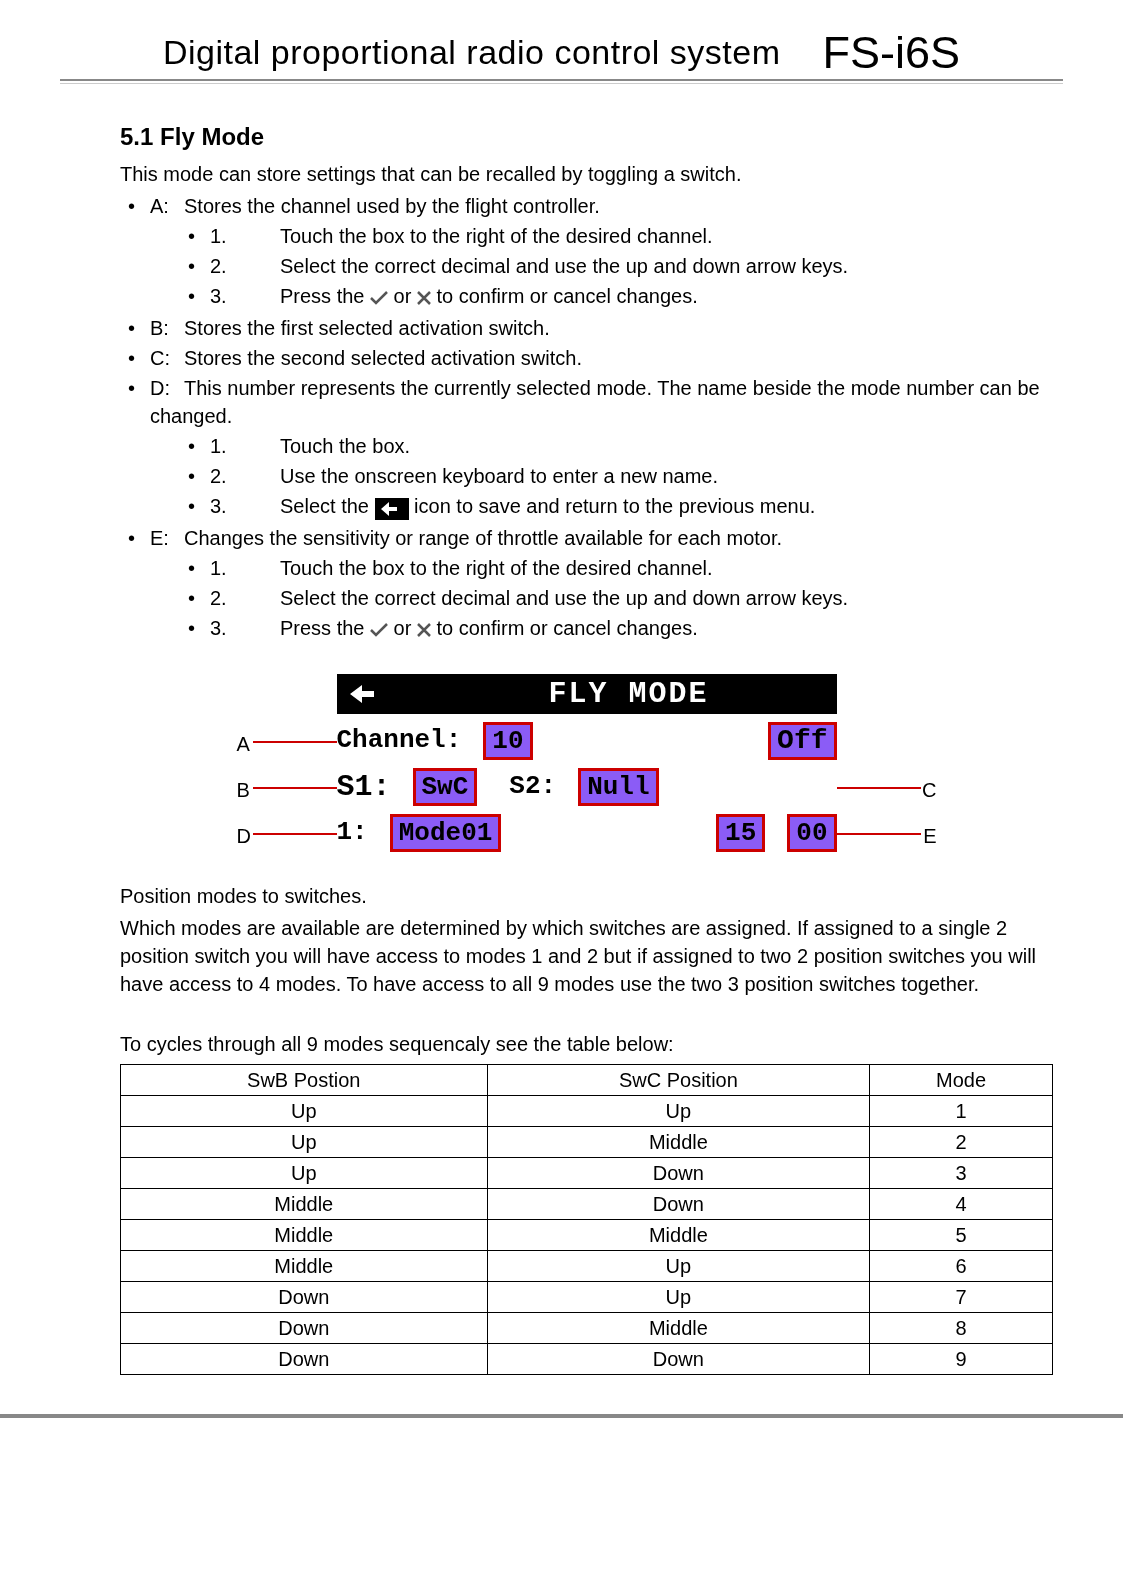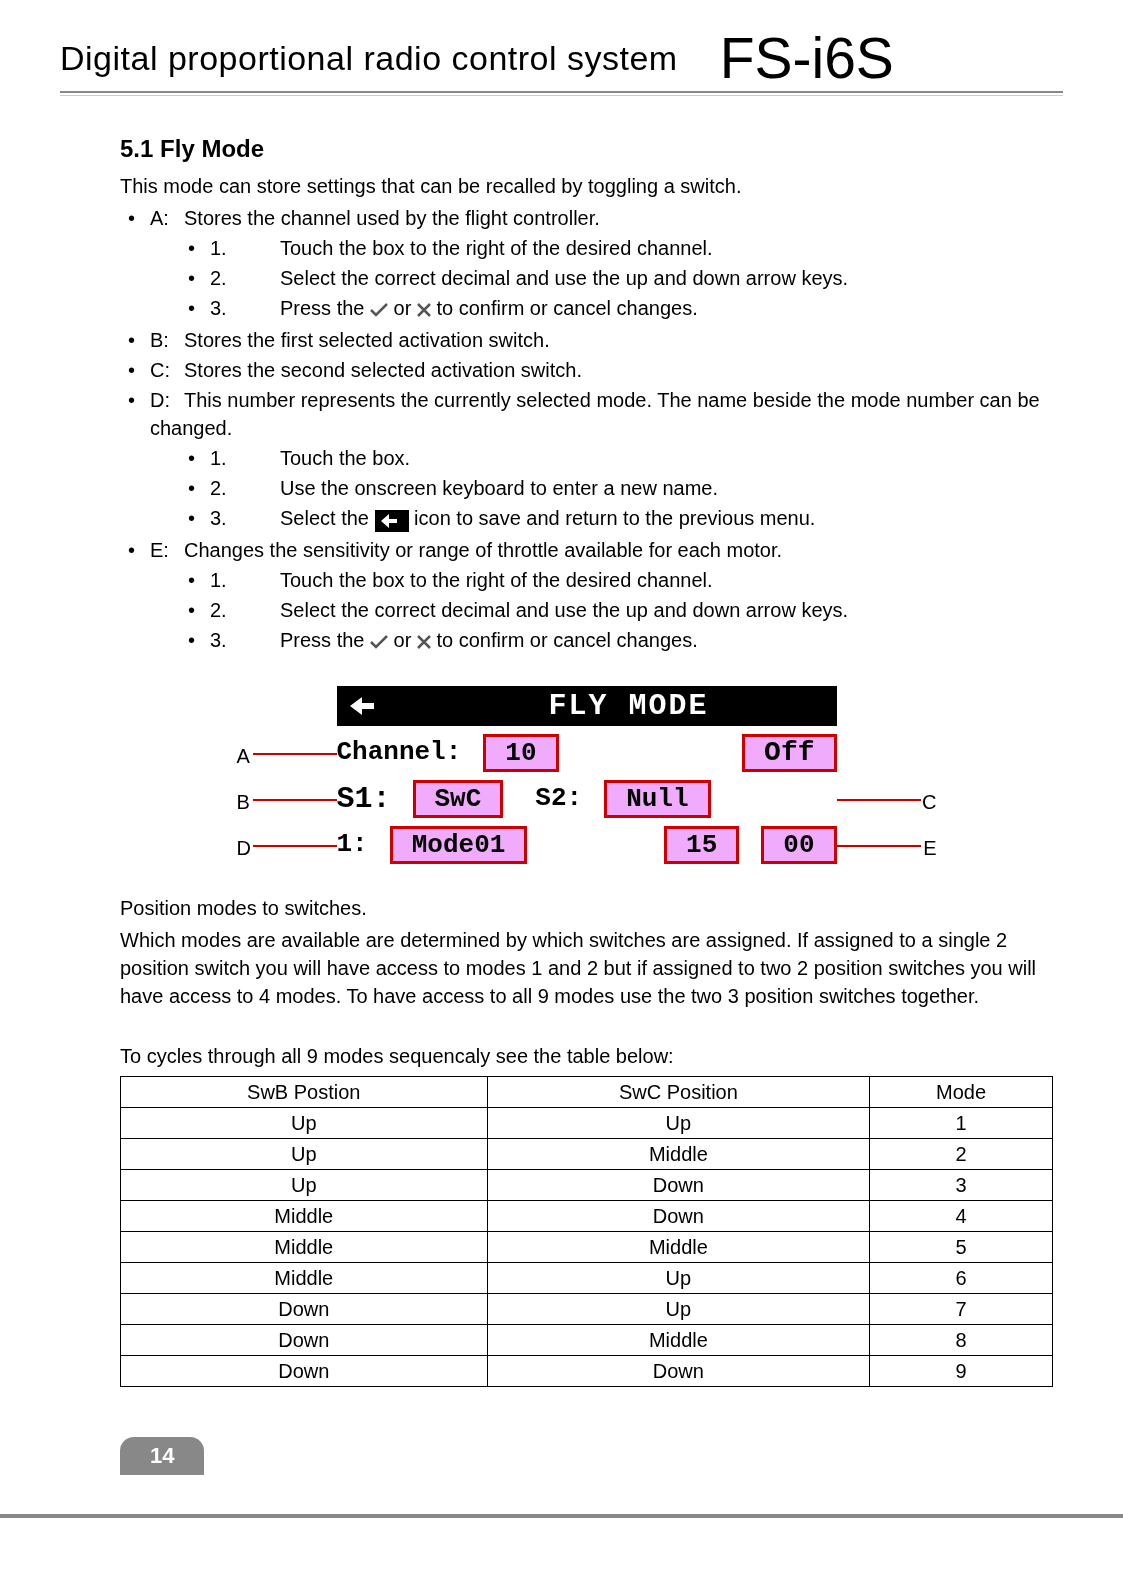--- a/index.html
+++ b/index.html
@@ -8,33 +8,33 @@
     padding: 0;
     background: #fff;
     width: 1123px;
   }
   .page {
     padding: 30px 60px 40px 60px;
   }
   .header {
     display: flex;
     align-items: center;
-    justify-content: flex-start;
+    justify-content: center;
     gap: 42px;
     margin-bottom: 4px;
   }
   .header-title {
     font-family: Impact, "Arial Black", sans-serif;
     font-size: 34px;
     letter-spacing: 0.5px;
     color: #000;
   }
   .header-logo {
     font-family: Impact, "Arial Black", sans-serif;
-    font-size: 57px;
+    font-size: 45px;
     letter-spacing: 0;
     color: #000;
     line-height: 1;
   }
   .header-logo .i {
     font-style: normal;
     position: relative;
   }
   .header-rule {
     height: 2px;
@@ -142,24 +142,24 @@
   }
   .lcd-row {
     display: flex;
     gap: 22px;
     margin-top: 8px;
     align-items: center;
     height: 38px;
   }
   .box {
     border: 3px solid #c00;
-    padding: 0 19px;
+    padding: 0 6px;
     font-size: 26px;
     line-height: 32px;
-    background: #f0abfc;
+    background: #8b5cf6;
     white-space: nowrap;
   }
   .label-left, .label-right {
     position: absolute;
     font-size: 20px;
     font-family: "Segoe UI", Arial, sans-serif;
   }
   .line {
     position: absolute;
     height: 2px;
@@ -367,17 +367,14 @@
           </tr>
           <tr>
             <td>Down</td>
             <td>Down</td>
             <td>9</td>
           </tr>
         </tbody>
     </table>
   </div>
 
-  <div class="footer">
-    <div class="page-tab">14</div>
-  </div>
 </div>
 <div class="footer-rule"></div>
 
 </body></html>

